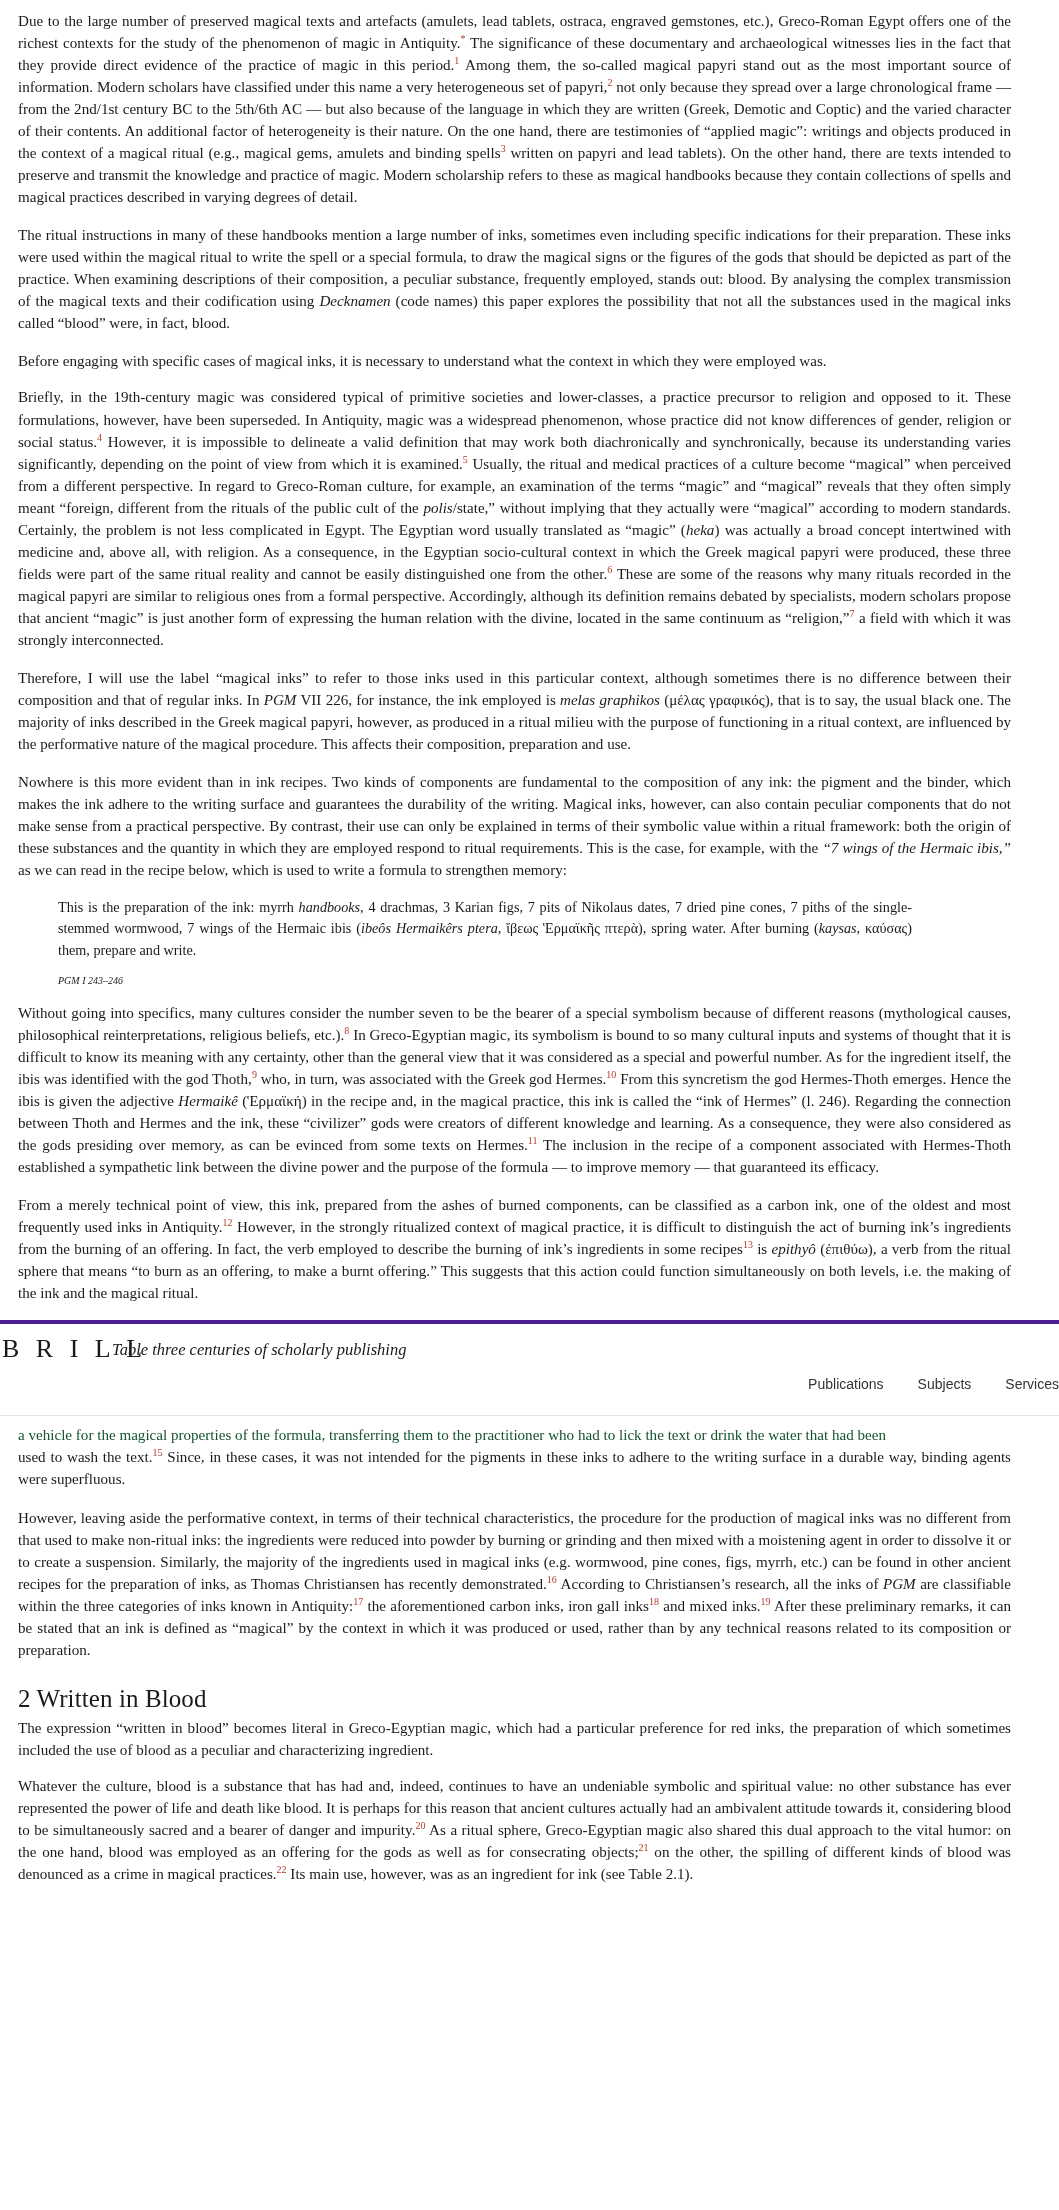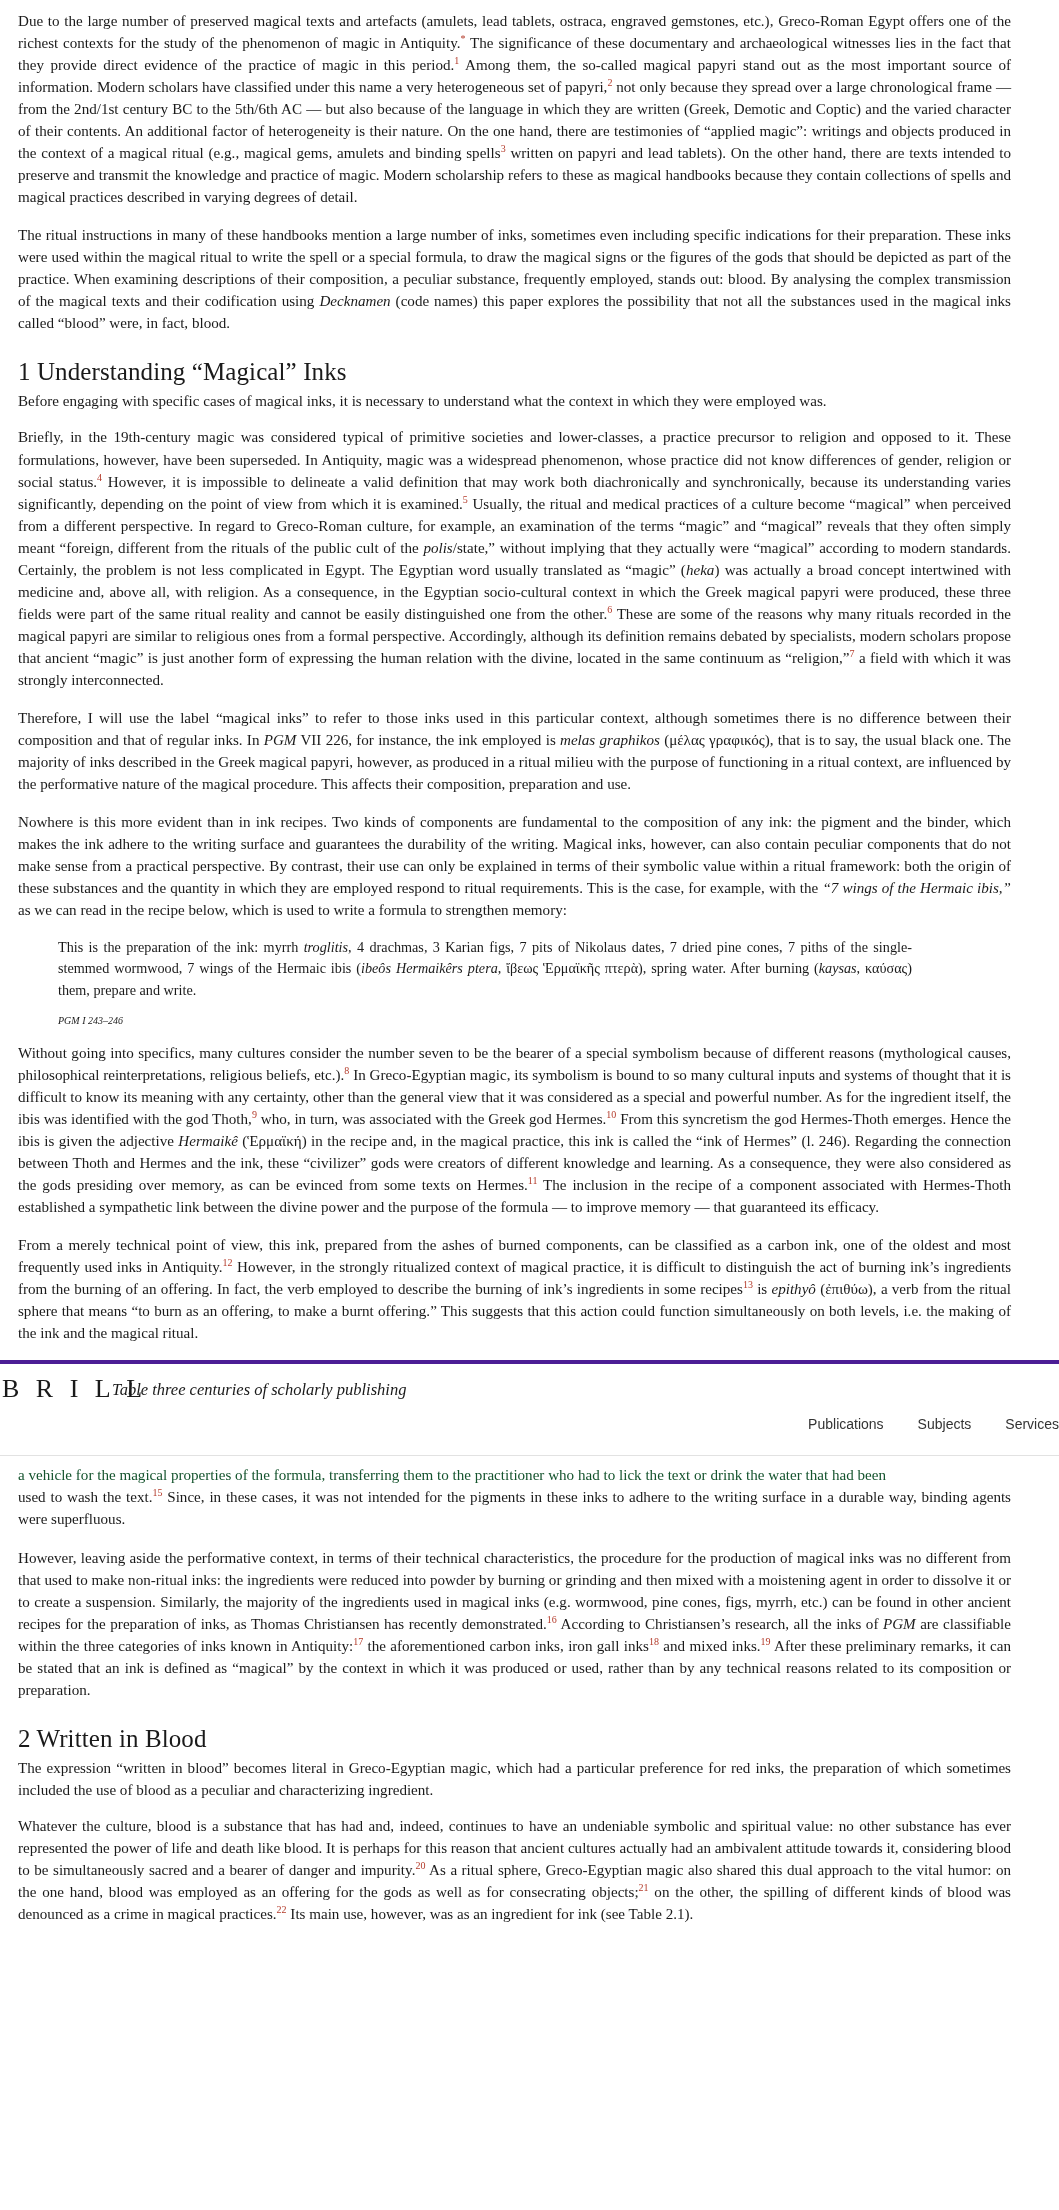--- a/index.html
+++ b/index.html
@@ -118,27 +118,26 @@
 </head>
 <body>
 
 <div class="page">
 
   <div class="article">
 
     <p class="body-par first">Due to the large number of preserved magical texts and artefacts (amulets, lead tablets, ostraca, engraved gemstones, etc.), Greco-Roman Egypt offers one of the richest contexts for the study of the phenomenon of magic in Antiquity.<sup class="ref">*</sup> The significance of these documentary and archaeological witnesses lies in the fact that they provide direct evidence of the practice of magic in this period.<sup class="ref">1</sup> Among them, the so-called magical papyri stand out as the most important source of information. Modern scholars have classified under this name a very heterogeneous set of papyri,<sup class="ref">2</sup> not only because they spread over a large chronological frame — from the 2nd/1st century BC to the 5th/6th AC — but also because of the language in which they are written (Greek, Demotic and Coptic) and the varied character of their contents. An additional factor of heterogeneity is their nature. On the one hand, there are testimonies of “applied magic”: writings and objects produced in the context of a magical ritual (e.g., magical gems, amulets and binding spells<sup class="ref">3</sup> written on papyri and lead tablets). On the other hand, there are texts intended to preserve and transmit the knowledge and practice of magic. Modern scholarship refers to these as magical handbooks because they contain collections of spells and magical practices described in varying degrees of detail.</p>
     <p class="body-par">The ritual instructions in many of these handbooks mention a large number of inks, sometimes even including specific indications for their preparation. These inks were used within the magical ritual to write the spell or a special formula, to draw the magical signs or the figures of the gods that should be depicted as part of the practice. When examining descriptions of their composition, a peculiar substance, frequently employed, stands out: blood. By analysing the complex transmission of the magical texts and their codification using <i>Decknamen</i> (code names) this paper explores the possibility that not all the substances used in the magical inks called “blood” were, in fact, blood.</p>
 
-    <h1 class="section-heading">1 Understanding “Magical” Inks</h1>
     <p class="body-par tight">Before engaging with specific cases of magical inks, it is necessary to understand what the context in which they were employed was.</p>
     <p class="body-par">Briefly, in the 19th-century magic was considered typical of primitive societies and lower-classes, a practice precursor to religion and opposed to it. These formulations, however, have been superseded. In Antiquity, magic was a widespread phenomenon, whose practice did not know differences of gender, religion or social status.<sup class="ref">4</sup> However, it is impossible to delineate a valid definition that may work both diachronically and synchronically, because its understanding varies significantly, depending on the point of view from which it is examined.<sup class="ref">5</sup> Usually, the ritual and medical practices of a culture become “magical” when perceived from a different perspective. In regard to Greco-Roman culture, for example, an examination of the terms “magic” and “magical” reveals that they often simply meant “foreign, different from the rituals of the public cult of the <i>polis</i>/state,” without implying that they actually were “magical” according to modern standards. Certainly, the problem is not less complicated in Egypt. The Egyptian word usually translated as “magic” (<i>heka</i>) was actually a broad concept intertwined with medicine and, above all, with religion. As a consequence, in the Egyptian socio-cultural context in which the Greek magical papyri were produced, these three fields were part of the same ritual reality and cannot be easily distinguished one from the other.<sup class="ref">6</sup> These are some of the reasons why many rituals recorded in the magical papyri are similar to religious ones from a formal perspective. Accordingly, although its definition remains debated by specialists, modern scholars propose that ancient “magic” is just another form of expressing the human relation with the divine, located in the same continuum as “religion,”<sup class="ref">7</sup> a field with which it was strongly interconnected.</p>
     <p class="body-par">Therefore, I will use the label “magical inks” to refer to those inks used in this particular context, although sometimes there is no difference between their composition and that of regular inks. In <i>PGM</i> VII 226, for instance, the ink employed is <i>melas graphikos</i> (μέλας γραφικός), that is to say, the usual black one. The majority of inks described in the Greek magical papyri, however, as produced in a ritual milieu with the purpose of functioning in a ritual context, are influenced by the performative nature of the magical procedure. This affects their composition, preparation and use.</p>
     <p class="body-par">Nowhere is this more evident than in ink recipes. Two kinds of components are fundamental to the composition of any ink: the pigment and the binder, which makes the ink adhere to the writing surface and guarantees the durability of the writing. Magical inks, however, can also contain peculiar components that do not make sense from a practical perspective. By contrast, their use can only be explained in terms of their symbolic value within a ritual framework: both the origin of these substances and the quantity in which they are employed respond to ritual requirements. This is the case, for example, with the <i>“7 wings of the Hermaic ibis,”</i> as we can read in the recipe below, which is used to write a formula to strengthen memory:</p>
 
-    <div class="quote">This is the preparation of the ink: myrrh <i>troglitis</i>, 4 drachmas, 3 Karian figs, 7 pits of Nikolaus dates, 7 dried pine cones, 7 piths of the single-stemmed wormwood, 7 wings of the Hermaic ibis (<i>ibeôs Hermaikêrs ptera</i>, ἴβεως Ἑρμαϊκῆς πτερὰ), spring water. After burning (<i>kaysas</i>, καύσας) them, prepare and write.</div>
+    <div class="quote">This is the preparation of the ink: myrrh <i>handbooks</i>, 4 drachmas, 3 Karian figs, 7 pits of Nikolaus dates, 7 dried pine cones, 7 piths of the single-stemmed wormwood, 7 wings of the Hermaic ibis (<i>ibeôs Hermaikêrs ptera</i>, ἴβεως Ἑρμαϊκῆς πτερὰ), spring water. After burning (<i>kaysas</i>, καύσας) them, prepare and write.</div>
     <div class="quote-cite"><i>PGM I 243–246</i></div>
 
     <p class="body-par">Without going into specifics, many cultures consider the number seven to be the bearer of a special symbolism because of different reasons (mythological causes, philosophical reinterpretations, religious beliefs, etc.).<sup class="ref">8</sup> In Greco-Egyptian magic, its symbolism is bound to so many cultural inputs and systems of thought that it is difficult to know its meaning with any certainty, other than the general view that it was considered as a special and powerful number. As for the ingredient itself, the ibis was identified with the god Thoth,<sup class="ref">9</sup> who, in turn, was associated with the Greek god Hermes.<sup class="ref">10</sup> From this syncretism the god Hermes-Thoth emerges. Hence the ibis is given the adjective <i>Hermaikê</i> (Ἑρμαϊκή) in the recipe and, in the magical practice, this ink is called the “ink of Hermes” (l. 246). Regarding the connection between Thoth and Hermes and the ink, these “civilizer” gods were creators of different knowledge and learning. As a consequence, they were also considered as the gods presiding over memory, as can be evinced from some texts on Hermes.<sup class="ref">11</sup> The inclusion in the recipe of a component associated with Hermes-Thoth established a sympathetic link between the divine power and the purpose of the formula — to improve memory — that guaranteed its efficacy.</p>
     <p class="body-par">From a merely technical point of view, this ink, prepared from the ashes of burned components, can be classified as a carbon ink, one of the oldest and most frequently used inks in Antiquity.<sup class="ref">12</sup> However, in the strongly ritualized context of magical practice, it is difficult to distinguish the act of burning ink’s ingredients from the burning of an offering. In fact, the verb employed to describe the burning of ink’s ingredients in some recipes<sup class="ref">13</sup> is <i>epithyô</i> (ἐπιθύω), a verb from the ritual sphere that means “to burn as an offering, to make a burnt offering.” This suggests that this action could function simultaneously on both levels, i.e. the making of the ink and the magical ritual.</p>
   </div>
 
   <div class="brill-band">
     <div class="brill-logo">B R I L L</div>
     <div class="brill-tag">Table three centuries of scholarly publishing</div>
     <div class="brill-nav">

